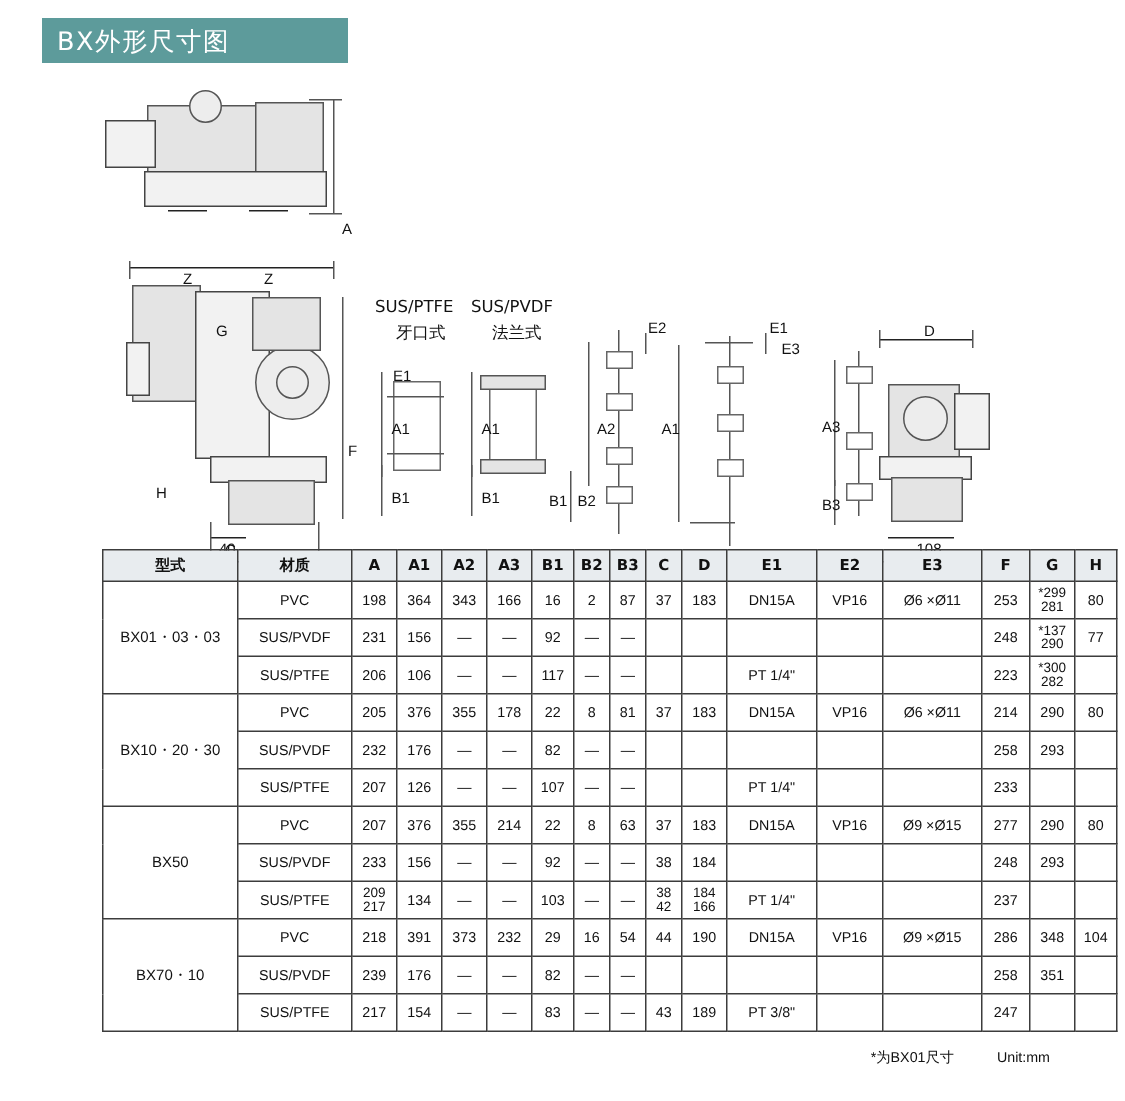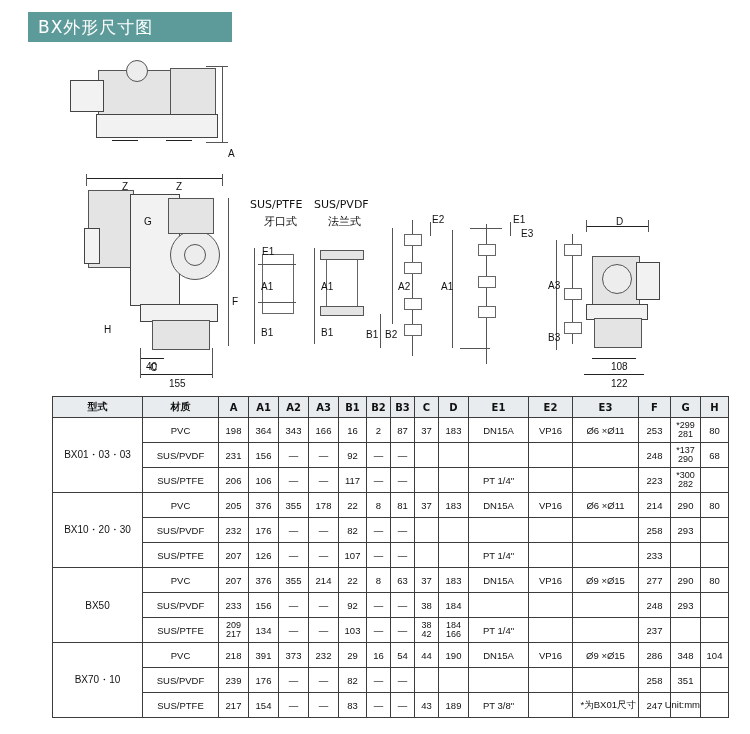--- a/index.html
+++ b/index.html
@@ -28,21 +28,21 @@
   .lbl{position:absolute;font-size:10px;color:#111;white-space:nowrap;}
   .lbl-cn{position:absolute;font-size:11px;color:#111;white-space:nowrap;font-family:"DejaVu Sans",sans-serif;}
   .box{position:absolute;border:1px solid #444;background:#f2f2f2;}
   .box2{position:absolute;border:1px solid #555;background:#e4e4e4;}
   .boxd{position:absolute;border:1px solid #666;background:#ffffff;}
   .ln-h{position:absolute;height:0;border-top:1px solid #555;}
   .ln-v{position:absolute;width:0;border-left:1px solid #555;}
   .dim{position:absolute;height:0;border-top:1px solid #222;}
   .circ{position:absolute;border:1px solid #555;border-radius:50%;background:#ededed;}
   
-  .tbl-wrap{position:absolute;left:52px;top:366px;width:648px;margin-top:30px;}
+  .tbl-wrap{position:absolute;left:68px;top:366px;width:648px;}
   table{border-collapse:collapse;width:648px;table-layout:fixed;}
   th,td{
     border:1px solid #3c3c3c;
     font-size:9.5px;
     text-align:center;
     vertical-align:middle;
     padding:0;
     height:24px;
     color:#111;
     font-family:"Liberation Sans", sans-serif;
@@ -260,21 +260,21 @@
           <td></td>
           <td></td>
           <td></td>
           <td></td>
           <td></td>
           <td>248</td>
           <td class="two-line">
             <span>*137</span>
             <span>290</span>
           </td>
-          <td>68</td>
+          <td>77</td>
         </tr>
         <tr>
           <td class="mat">SUS/PTFE</td>
           <td>206</td>
           <td>106</td>
           <td>—</td>
           <td>—</td>
           <td>117</td>
           <td>—</td>
           <td>—</td>

